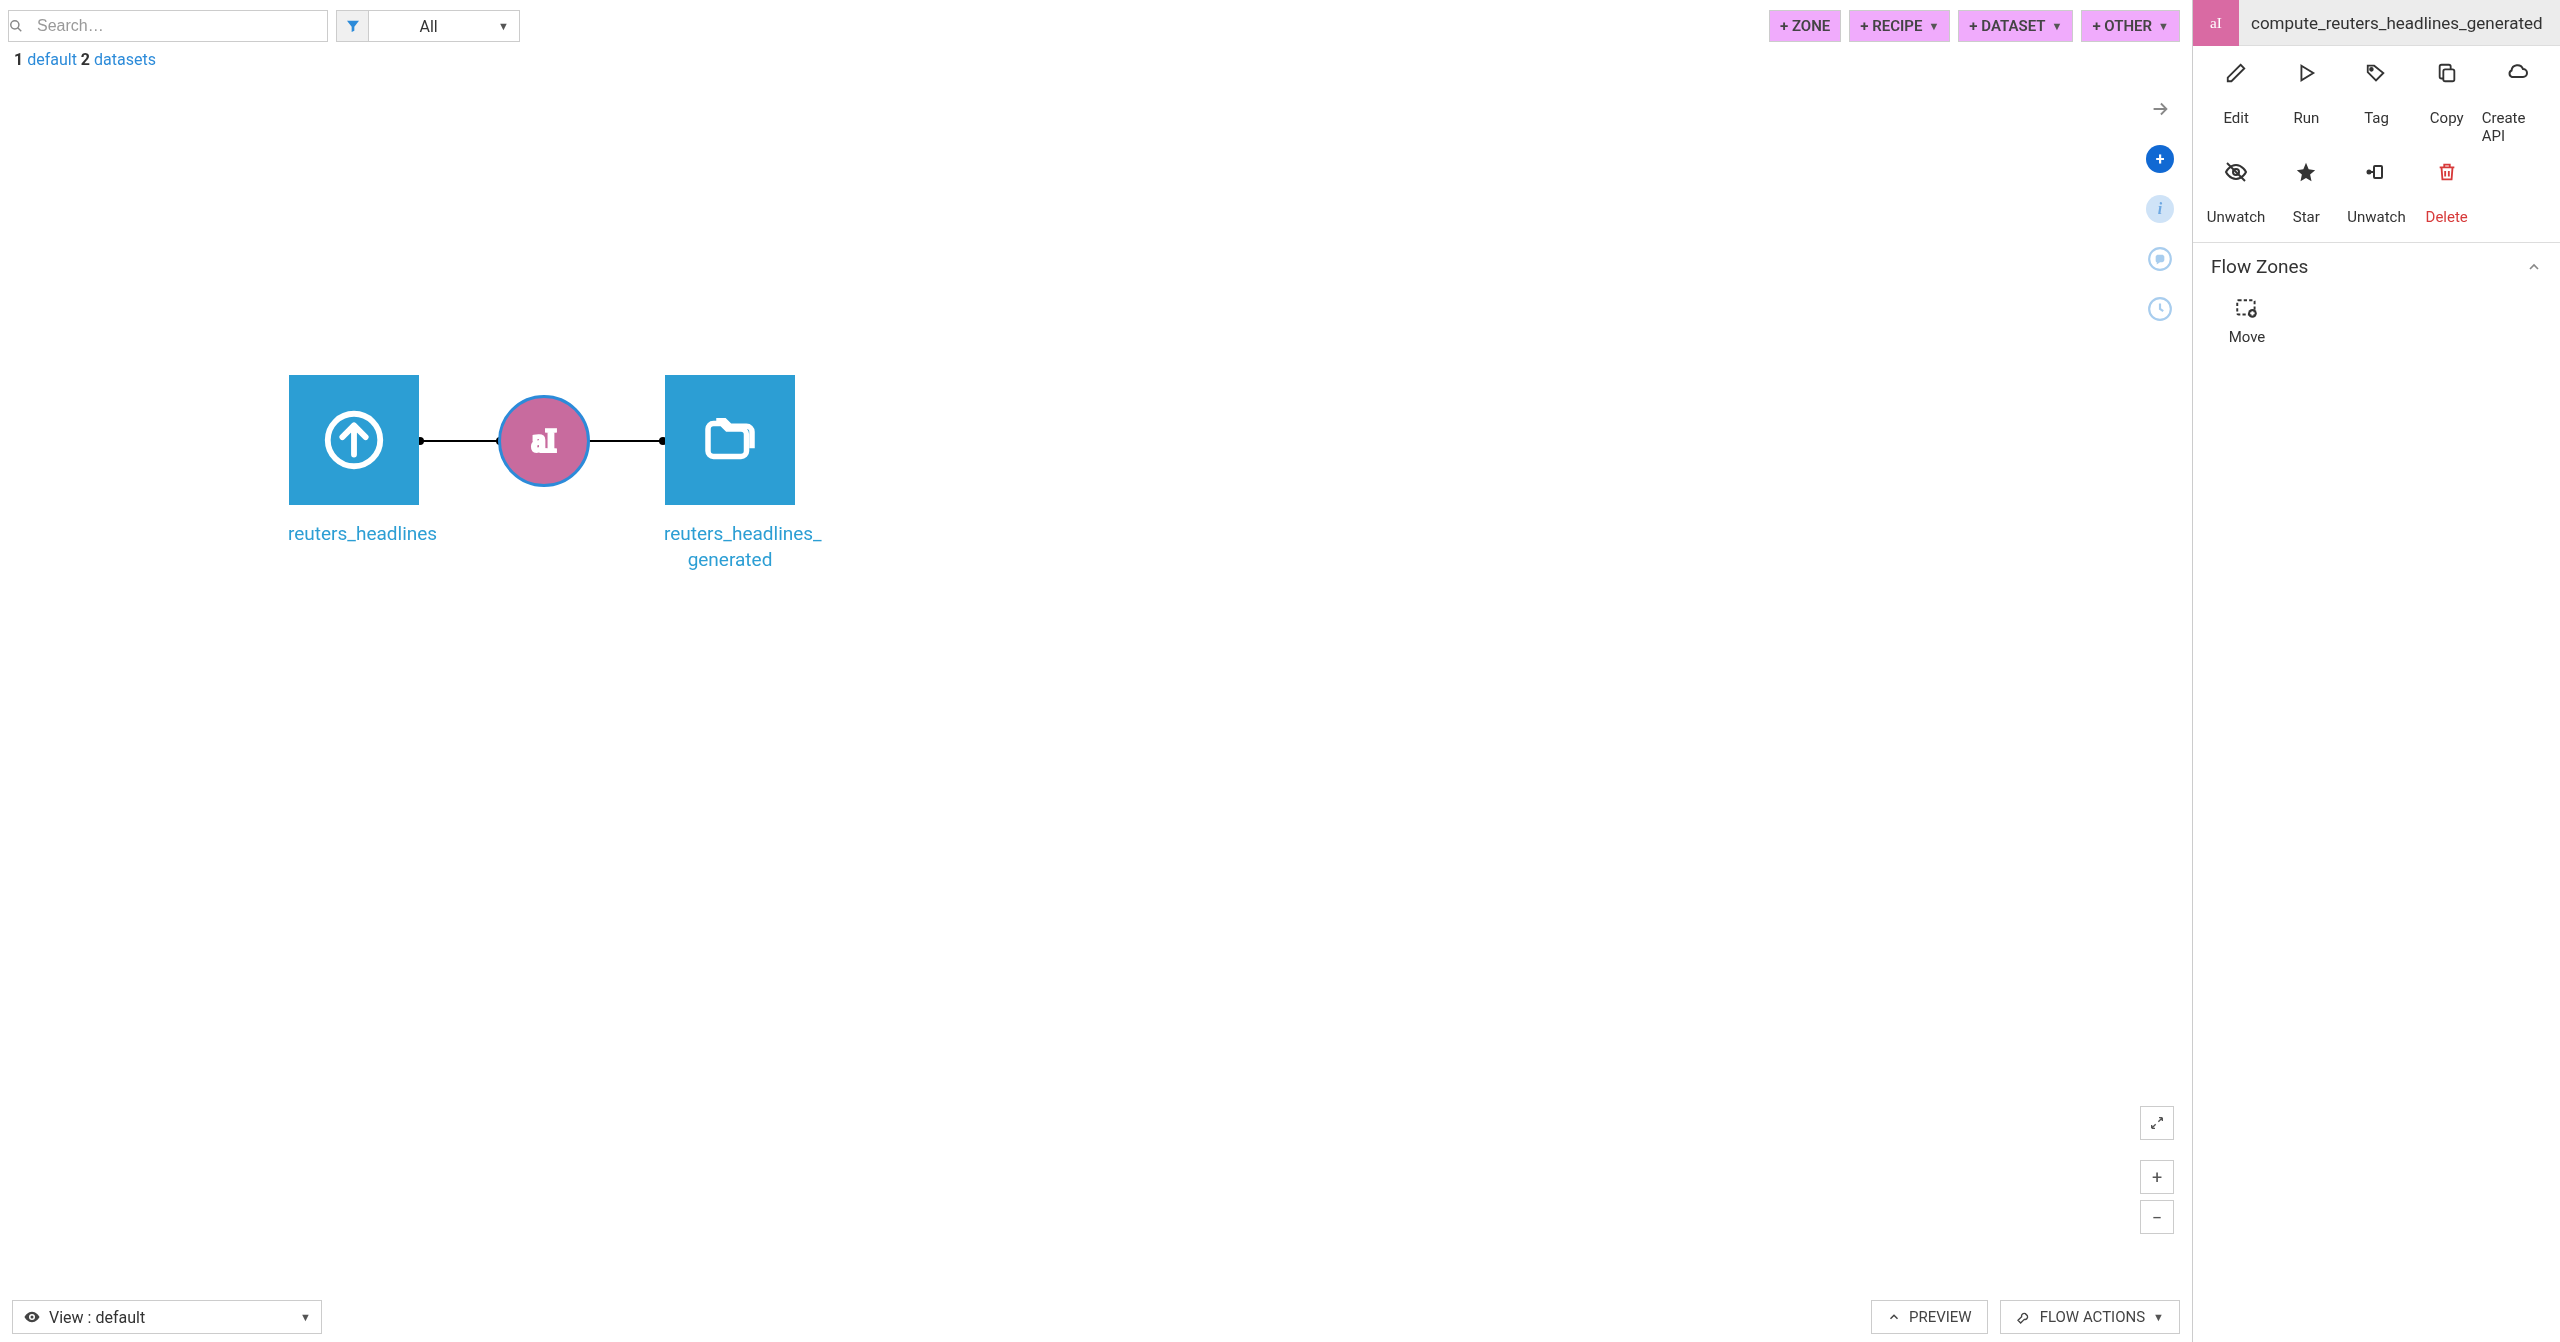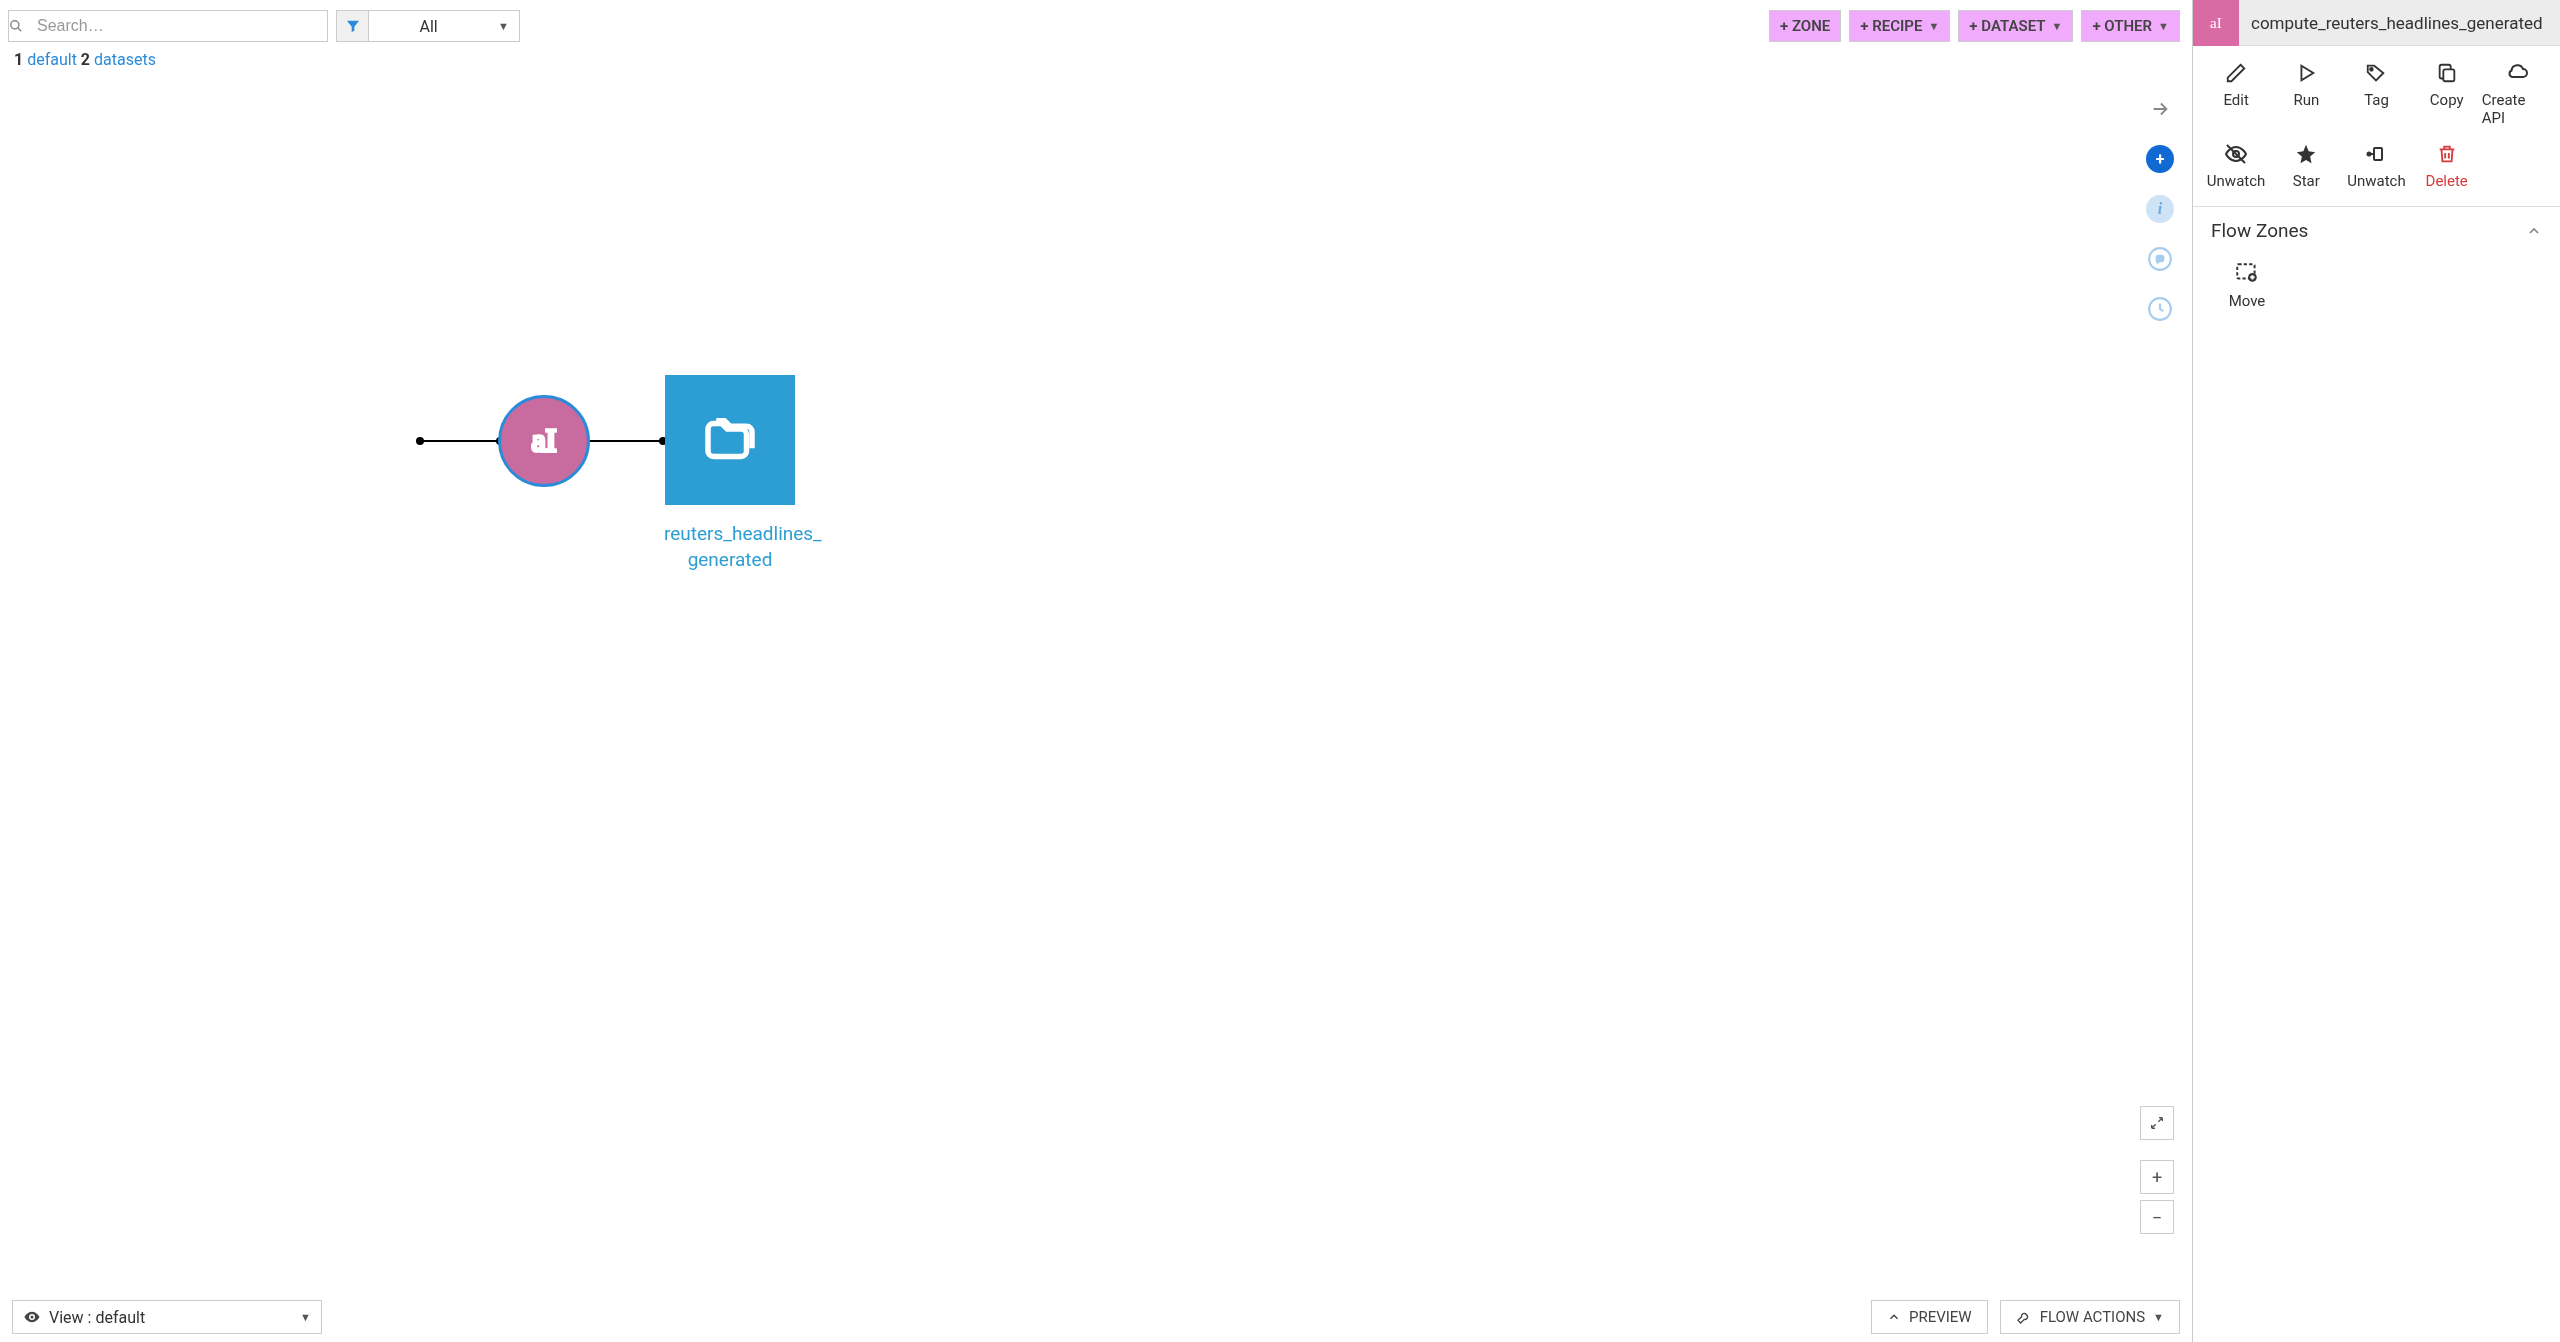--- a/index.html
+++ b/index.html
@@ -62,21 +62,21 @@
   .bottom-spacer { flex: 1; }
   .bottom-btn { display: flex; align-items: center; border: 1px solid #ccc; height: 34px; padding: 0 15px; background: #fff; cursor: pointer; font-weight: 400; font-size: 15px; color: #444; gap: 8px; }
   .bottom-btn .caret { font-size: 11px; color: #555; }
 
   
   .panel-header { display: flex; align-items: center; height: 46px; background: #ececec; border-bottom: 1px solid #ddd; }
   .panel-header .badge { width: 46px; height: 46px; background: #d96aa3; display: flex; align-items: center; justify-content: center; }
   .panel-header .title { padding: 0 12px; font-size: 17px; color: #333; }
 
   .panel-actions { display: grid; grid-template-columns: repeat(5, 1fr); padding: 14px 8px 16px 8px; row-gap: 14px; border-bottom: 1px solid #ddd; }
-  .action-item { display: flex; flex-direction: column; align-items: center; gap: 5px; cursor: pointer; font-size: 15px; color: #333; }
+  .action-item { display: flex; flex-direction: column; align-items: center; gap: 23px; cursor: pointer; font-size: 15px; color: #333; }
   .action-item .icon { height: 26px; display: flex; align-items: center; justify-content: center; color: #333; }
   .action-item.delete { color: #d73a3a; }
   .action-item.delete .icon { color: #d73a3a; }
 
   .panel-section { padding: 12px 18px; }
   .section-header { display: flex; align-items: center; justify-content: space-between; font-size: 19px; color: #333; }
   .section-header .chevron { color: #888; font-size: 16px; }
   .zone-actions { padding: 18px 0; display: flex; }
   .zone-action { display: flex; flex-direction: column; align-items: center; gap: 6px; cursor: pointer; font-size: 15px; color: #333; width: 72px; }
   .zone-action .icon { height: 26px; display: flex; align-items: center; justify-content: center; }
@@ -132,20 +132,29 @@
     <span class="word">default</span>
     <span class="count">2</span>
     <span class="word">datasets</span>
   </div>
 
   <div class="canvas">
 
     <div class="flow-edge start" style="left:420px; top:363px; width:80px;"></div>
     <div class="flow-edge" style="left:588px; top:363px; width:75px;"></div>
 
+    <div class="flow-node" style="left:288px; top:298px; width:132px;">
+      <div class="node-box">
+        <svg width="70" height="70" viewBox="0 0 24 24" fill="none" stroke="#fff" stroke-width="2">
+            <circle cx="12" cy="12" r="9"></circle>
+            <path d="M12 17 L12 7 M8 11 L12 7 L16 11" stroke-linecap="round" stroke-linejoin="round"></path>
+          </svg>
+      </div>
+      <div class="node-label">reuters_headlines</div>
+    </div>
 
     <div class="recipe-circle" style="left:498px; top:318px;">
       <svg width="50" height="50" viewBox="0 0 24 24" fill="none" stroke="#fff" stroke-width="1.8">
         <path d="M9 19c-2.5 0-4-1.5-4-3.5S6.5 12 9 12c0-3.5 6-3.5 6 0 2.5 0 4 1.5 4 3.5S17.5 19 15 19" opacity="0"></path>
         <text x="12" y="17" text-anchor="middle" font-size="15" fill="#fff" font-family="Georgia, serif">aI</text>
       </svg>
     </div>
 
     <div class="flow-node" style="left:664px; top:298px; width:132px;">
       <div class="node-box">

